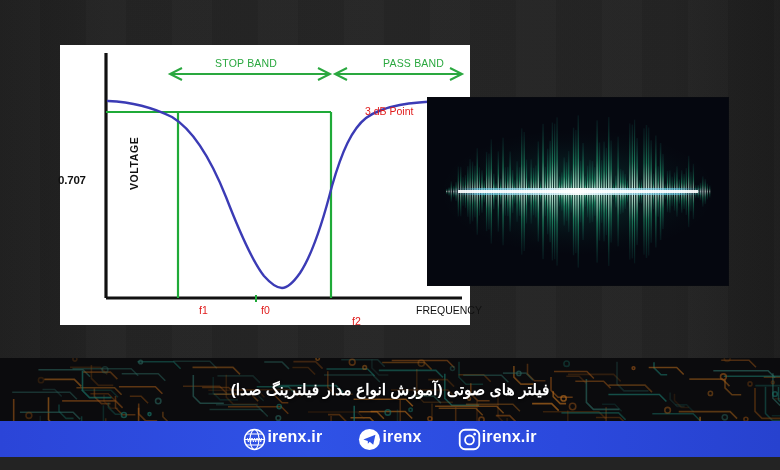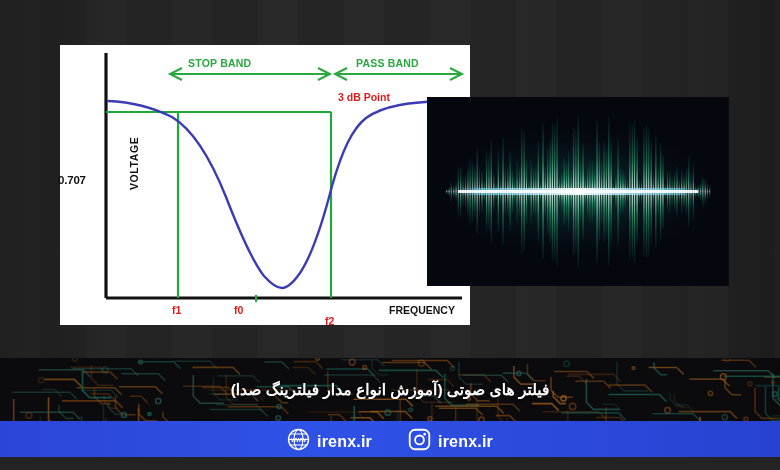--- a/index.html
+++ b/index.html
@@ -29,21 +29,21 @@
   }
 
   
   #chart-card {
     position:absolute; left:60px; top:45px; width:410px; height:280px;
     background:#ffffff;
   }
   #plot { position:absolute; inset:0; }
 
   
-  .lbl { position:absolute; font-weight:bold; white-space:nowrap; }
+  .lbl { position:absolute; font-weight:normal; white-space:nowrap;margin-left:27px; }
   .lbl-green { color:#2aa83f; font-size:10.5px; letter-spacing:.2px; }
   .lbl-red   { color:#e01b1b; font-size:10.5px; }
   .lbl-black { color:#111111; font-size:10.5px;padding-left:24px; }
 
   #ylabel-707 {
     position:absolute; left:-2px; top:104px;
     font-size:11.5px; font-weight:bold; color:#111;
     letter-spacing:-.2px;
     margin-top:25px;
   }
@@ -75,21 +75,21 @@
     direction:rtl; text-shadow:0 1px 3px rgba(0,0,0,.9);
     letter-spacing:0px;
   }
 
   
   #social-bar {
     position:absolute; left:0; top:421px; width:780px; height:36px;
     background:linear-gradient(90deg,#2b45d8 0%,#2f52e6 40%,#2b49dd 72%,#2742cf 100%);
     display:flex; align-items:center; justify-content:center; gap:36px;
   }
-  .social-item { display:flex; align-items:flex-end; gap:7px; }
+  .social-item { display:flex; align-items:flex-start; gap:1px; }
   .social-label { color:#ffffff; font-size:16px; font-weight:bold; letter-spacing:.2px; }
   .social-icon { width:23px; height:23px; display:block; }
 
   #bottom-edge {
     position:absolute; left:0; top:457px; width:780px; height:13px;
     background:#232323;
   }
 </style>
 </head>
 <body>
@@ -133,21 +133,21 @@
              C 324,60 352,57 384,56"></path>
 
     <line x1="196" y1="250" x2="196" y2="257" stroke="#1faa38" stroke-width="2"></line>
   </svg>
 
   <div id="ylabel-707">0.707</div>
   <div id="ylabel-voltage">VOLTAGE</div>
 
   <div class="lbl lbl-green" style="left:128px; top:12px;">STOP BAND</div>
   <div class="lbl lbl-green" style="left:296px; top:12px;">PASS BAND</div>
-  <div class="lbl lbl-red" style="left:278px; top:46px;">3 dB Point</div>
+  <div class="lbl lbl-red" style="left:278px; top:60px;">3 dB Point</div>
 
   <div class="lbl lbl-red" style="left:112px; top:259px;">f1</div>
   <div class="lbl lbl-red" style="left:174px; top:259px;">f0</div>
   <div class="lbl lbl-red" style="left:265px; top:270px;">f2</div>
   <div class="lbl lbl-black" style="left:305px; top:259px;">FREQUENCY</div>
 </div>
 
 <div id="waveform-card">
   <svg id="waveform-svg" viewBox="0 0 300 187" preserveAspectRatio="none">
     <defs>
@@ -475,20 +475,28 @@
     <svg class="social-icon" viewBox="0 0 24 24">
       <circle cx="12" cy="12" r="10.4" fill="none" stroke="#ffffff" stroke-width="1.5"></circle>
       <ellipse cx="12" cy="12" rx="4.6" ry="10.4" fill="none" stroke="#ffffff" stroke-width="1.1"></ellipse>
       <line x1="1.8" y1="12" x2="22.2" y2="12" stroke="#ffffff" stroke-width="1.1"></line>
       <path d="M3.3 6.2 H20.7 M3.3 17.8 H20.7" stroke="#ffffff" stroke-width="1.1" fill="none"></path>
       <text x="12" y="14.2" font-size="5.6" font-weight="bold" fill="#ffffff" text-anchor="middle" font-family="'Liberation Sans', sans-serif">WWW</text>
     </svg>
     <span class="social-label">irenx.ir</span>
   </div>
 
+  <div class="social-item">
+    <svg class="social-icon" viewBox="0 0 24 24">
+      <circle cx="12" cy="12" r="11" fill="#ffffff"></circle>
+      <path d="M5.6 12.1 L18.2 7.1 L15.9 17.4 L12.2 14.3 L10.3 16.4 L10.2 13.6 Z" fill="#2f52e6"></path>
+      <path d="M10.3 13.9 L17.4 8.2 L10.6 14.6 Z" fill="#2f52e6" opacity="0.7"></path>
+    </svg>
+    <span class="social-label">irenx</span>
+  </div>
 
   <div class="social-item">
     <svg class="social-icon" viewBox="0 0 24 24">
       <rect x="1.8" y="1.8" width="20.4" height="20.4" rx="5.6" fill="none" stroke="#ffffff" stroke-width="1.9"></rect>
       <circle cx="12" cy="12.4" r="4.6" fill="none" stroke="#ffffff" stroke-width="1.9"></circle>
       <circle cx="17.4" cy="6.4" r="1.35" fill="#ffffff"></circle>
     </svg>
     <span class="social-label">irenx.ir</span>
   </div>
 

